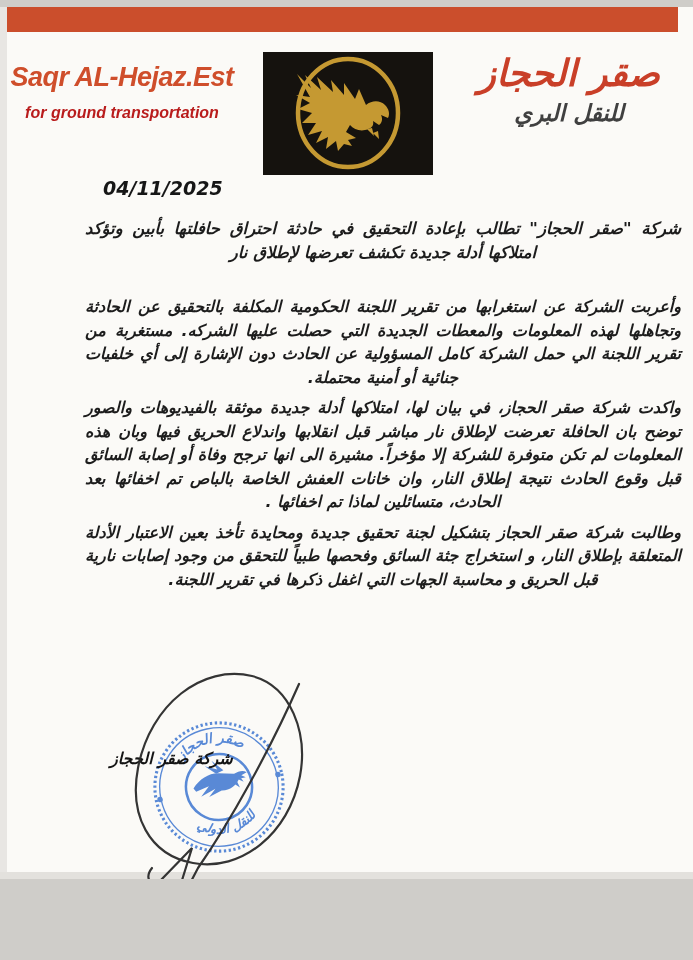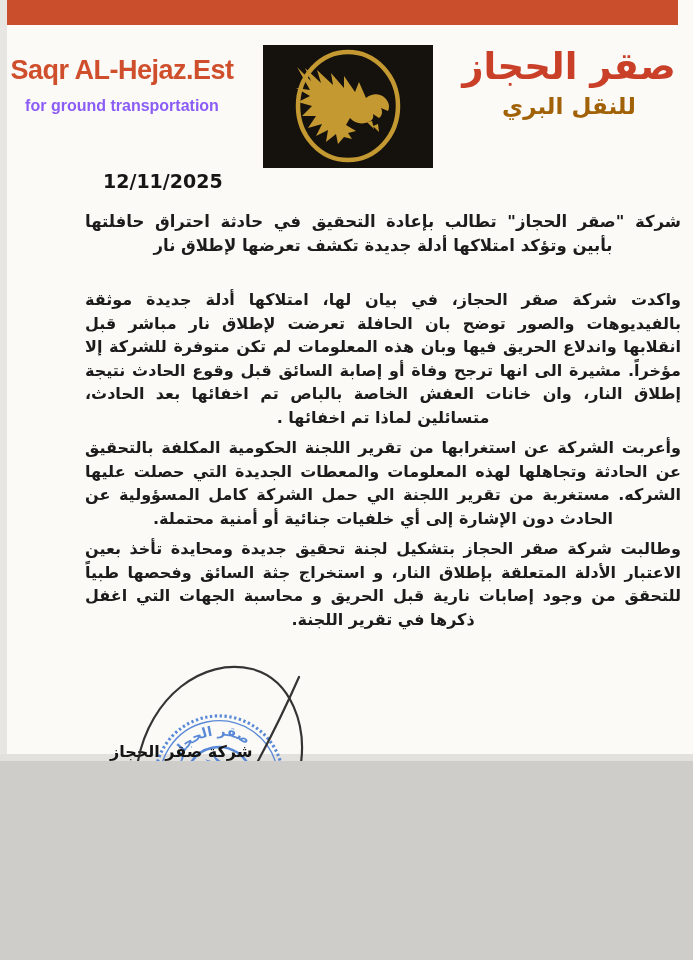--- a/index.html
+++ b/index.html
@@ -1,19 +1,19 @@
 <!DOCTYPE html>
 <html lang="ar"><head>
 <meta charset="utf-8">
 <style>
   html,body{margin:0;padding:0;}
   body{background:#cfcdc9;font-family:"DejaVu Sans",sans-serif;}
   .page{
-    position:relative;width:693px;height:761px;margin:0 auto;
-    background:#fbfaf7;overflow:hidden;
+    position:relative;width:693px;height:872px;margin:7px auto;
+    background:#fbfaf7;overflow:hidden;font-style:italic;
   }
   .scan-edge-left{position:absolute;left:0;top:0;width:7px;height:960px;background:#e8e6e3;}
   .scan-edge-bottom{position:absolute;left:0;bottom:0;width:693px;height:7px;background:#e3e1dd;}
   .top-bar{position:absolute;left:7px;top:0;width:671px;height:25px;}
 
   
   .hdr-left{position:absolute;left:8px;top:56px;width:228px;text-align:center;
             font-family:"Liberation Sans",sans-serif;}
   .brand-en{font-size:27px;font-weight:bold;letter-spacing:-0.5px;line-height:1.1;}
   .tagline-en{font-size:16px;font-weight:bold;margin-top:11px;}
@@ -41,46 +41,46 @@
 <body>
 
 <div class="page">
   <div class="scan-edge-left"></div>
   <div class="scan-edge-bottom"></div>
 
   <div class="top-bar" style="background:#cb4e2c;"></div>
 
   <div class="hdr-left">
     <div class="brand-en" style="color:#cf4e2b;">Saqr AL-Hejaz.Est</div>
-    <div class="tagline-en" style="color:#8b5cf6;">for ground transportation</div>
+    <div class="tagline-en" style="color:#b91c1c;">for ground transportation</div>
   </div>
 
   <div class="logo-box">
     <svg width="170" height="123" viewBox="0 0 170 123" xmlns="http://www.w3.org/2000/svg">
       <rect x="0" y="0" width="170" height="123" fill="#15120e"></rect>
       <ellipse cx="85" cy="61" rx="50" ry="54" fill="none" stroke="#c59932" stroke-width="4.5"></ellipse>
       <path fill="#c59932" d="M34,22 L48,36 L42,23 L58,38 L54,25 L70,40 L68,28 L81,43 L81,31 L92,47 L96,37 L103,53
         C109,48 117,48 122,53 C126,57 127,62 125,66 L118,63 C120,67 119,71 116,73 L110,69 C111,73 109,76 105,77
         C99,80 91,78 87,73 L83,80 L93,86 L85,88 L89,94 L81,92 L75,99 L73,89 L63,97 L65,85 L53,91 L59,79 L45,83
         L53,71 L39,71 L49,61 L35,57 L47,51 L33,43 L47,45 Z"></path>
       <path fill="#c59932" d="M104,77 l7,7 l-2,-8 Z M110,81 l6,6 l-1,-8 Z"></path>
     </svg>
   </div>
 
   <div class="hdr-right">
     <div class="brand-ar" style="color:#c93f28;">صقر الحجاز</div>
-    <div class="tagline-ar" style="color:#a16207;">للنقل البري</div>
+    <div class="tagline-ar" style="color:#404040;">للنقل البري</div>
   </div>
 
-  <div class="date-line">12/11/2025</div>
+  <div class="date-line">04/11/2025</div>
 
   <div class="letter">
     <p class="title">شركة "صقر الحجاز" تطالب بإعادة التحقيق في حادثة احتراق حافلتها بأبين وتؤكد امتلاكها أدلة جديدة تكشف تعرضها لإطلاق نار</p>
+    <p>وأعربت الشركة عن استغرابها من تقرير اللجنة الحكومية المكلفة بالتحقيق عن الحادثة وتجاهلها لهذه المعلومات والمعطات الجديدة التي حصلت عليها الشركه. مستغربة من تقرير اللجنة الي حمل الشركة كامل المسؤولية عن الحادث دون الإشارة إلى أي خلفيات جنائية أو أمنية محتملة.</p>
     <p>واكدت شركة صقر الحجاز، في بيان لها، امتلاكها أدلة جديدة موثقة بالفيديوهات والصور توضح بان الحافلة تعرضت لإطلاق نار مباشر قبل انقلابها واندلاع الحريق فيها وبان هذه المعلومات لم تكن متوفرة للشركة إلا مؤخراً. مشيرة الى انها ترجح وفاة أو إصابة السائق قبل وقوع الحادث نتيجة إطلاق النار، وان خانات العفش الخاصة بالباص تم اخفائها بعد الحادث، متسائلين لماذا تم اخفائها .</p>
-    <p>وأعربت الشركة عن استغرابها من تقرير اللجنة الحكومية المكلفة بالتحقيق عن الحادثة وتجاهلها لهذه المعلومات والمعطات الجديدة التي حصلت عليها الشركه. مستغربة من تقرير اللجنة الي حمل الشركة كامل المسؤولية عن الحادث دون الإشارة إلى أي خلفيات جنائية أو أمنية محتملة.</p>
     <p>وطالبت شركة صقر الحجاز بتشكيل لجنة تحقيق جديدة ومحايدة تأخذ بعين الاعتبار الأدلة المتعلقة بإطلاق النار، و استخراج جثة السائق وفحصها طبياً للتحقق من وجود إصابات نارية قبل الحريق و محاسبة الجهات التي اغفل ذكرها في تقرير اللجنة.</p>
   </div>
 
   <div class="stamp-wrap">
     <svg width="136" height="136" viewBox="0 0 140 140" xmlns="http://www.w3.org/2000/svg">
       <g stroke="#4c80d4" fill="none">
         <circle cx="70" cy="70" r="66" stroke-width="3.2" stroke-dasharray="2.4 2.6"></circle>
         <circle cx="70" cy="70" r="61" stroke-width="1.4"></circle>
         <circle cx="70" cy="70" r="34" stroke-width="2.6"></circle>
       </g>

